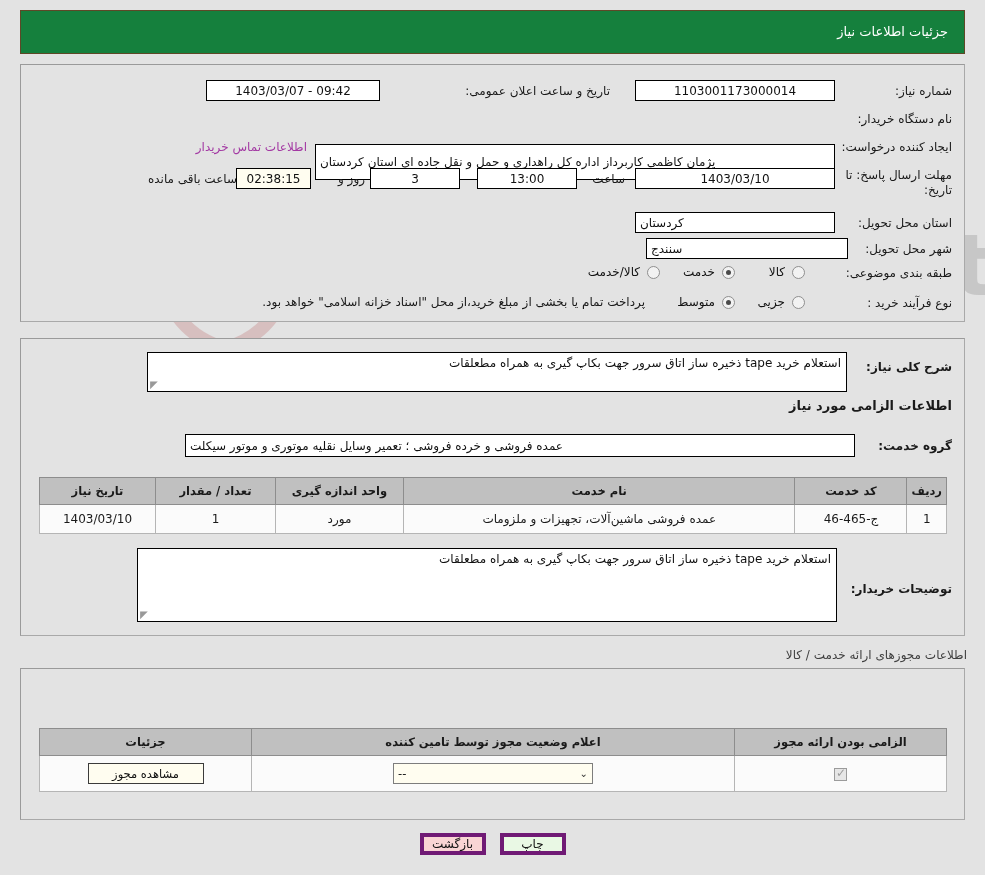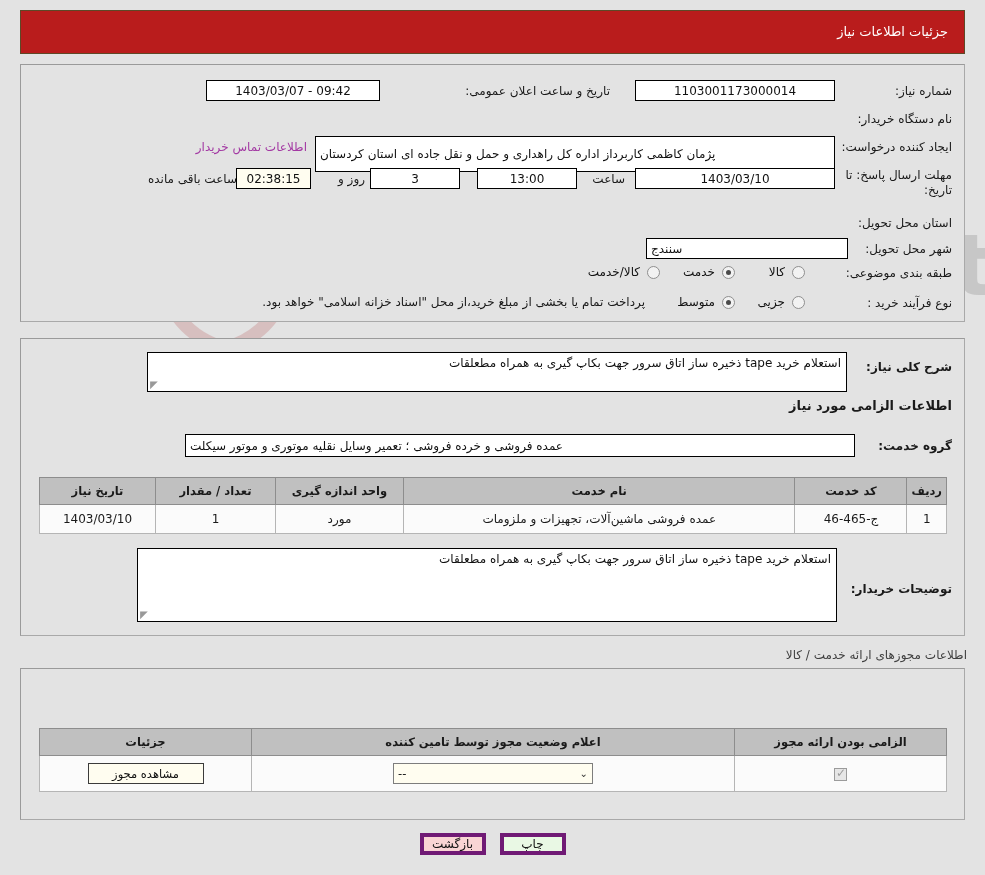--- a/index.html
+++ b/index.html
@@ -43,21 +43,21 @@
     color: rgba(120,120,120,0.26);
     letter-spacing: -2px;
     white-space: nowrap;
   }
 
   
   .title-bar {
     position: absolute;
     left: 20px; top: 10px;
     width: 945px; height: 44px;
-    background: #b91c1c;
+    background: #15803d;
     border: 1px solid #5e4827;
     color: #ffffff;
     z-index: 10;
   }
   .title-bar span {
     position: absolute;
     right: 16px; top: 13px;
     font-size: 13px;
   }
 
@@ -269,33 +269,34 @@
 
   <div class="lbl" style="right:33px; top:84px; width:110px;">شماره نیاز:</div>
   <div class="fld ltrnum" style="right:150px; top:80px; width:200px; height:21px;">1103001173000014</div>
 
   <div class="lbl" style="right:375px; top:84px; width:215px;">تاریخ و ساعت اعلان عمومی:</div>
   <div class="fld ltrnum" style="right:605px; top:80px; width:174px; height:21px;">1403/03/07 - 09:42</div>
 
   <div class="lbl" style="right:33px; top:112px; width:130px;">نام دستگاه خریدار:</div>
 
   <div class="lbl" style="right:33px; top:140px; width:140px;">ایجاد کننده درخواست:</div>
-  <div class="fld right" style="right:150px; top:136px; width:520px; height:36px;">پژمان کاظمی کاربرداز اداره کل راهداری و حمل و نقل جاده ای استان کردستان</div>
+  <div class="fld right" style="right:150px; top:144px; width:520px; height:36px;">پژمان کاظمی کاربرداز اداره کل راهداری و حمل و نقل جاده ای استان کردستان</div>
   <div class="link" style="right:678px; top:140px;">اطلاعات تماس خریدار</div>
 
   <div class="lbl" style="right:33px; top:168px; width:115px;">مهلت ارسال پاسخ: تا تاریخ:</div>
   <div class="fld ltrnum" style="right:150px; top:168px; width:200px; height:21px;">1403/03/10</div>
   <div class="lbl" style="right:360px; top:172px; width:42px;">ساعت</div>
   <div class="fld ltrnum" style="right:408px; top:168px; width:100px; height:21px;">13:00</div>
   <div class="fld ltrnum" style="right:525px; top:168px; width:90px; height:21px;">3</div>
   <div class="lbl" style="right:620px; top:172px; width:40px;">روز و</div>
   <div class="fld cream ltrnum" style="right:674px; top:168px; width:75px; height:21px;">02:38:15</div>
   <div class="lbl" style="right:748px; top:172px; width:110px;">ساعت باقی مانده</div>
 
   <div class="lbl" style="right:33px; top:216px; width:120px;">استان محل تحویل:</div>
+  <div class="fld right" style="right:150px; top:212px; width:200px; height:21px;">کردستان</div>
 
   <div class="lbl" style="right:33px; top:242px; width:120px;">شهر محل تحویل:</div>
   <div class="fld right" style="right:137px; top:238px; width:202px; height:21px;">سنندج</div>
 
   <div class="lbl" style="right:33px; top:266px; width:130px;">طبقه بندی موضوعی:</div>
 
   <div class="radio" id="cat-r0" style="right:180px; top:266px;"></div>
   <div class="radio-lbl" style="right:200px; top:265px;">کالا</div>
 
   <div class="radio on" id="cat-r1" style="right:250px; top:266px;"></div>

